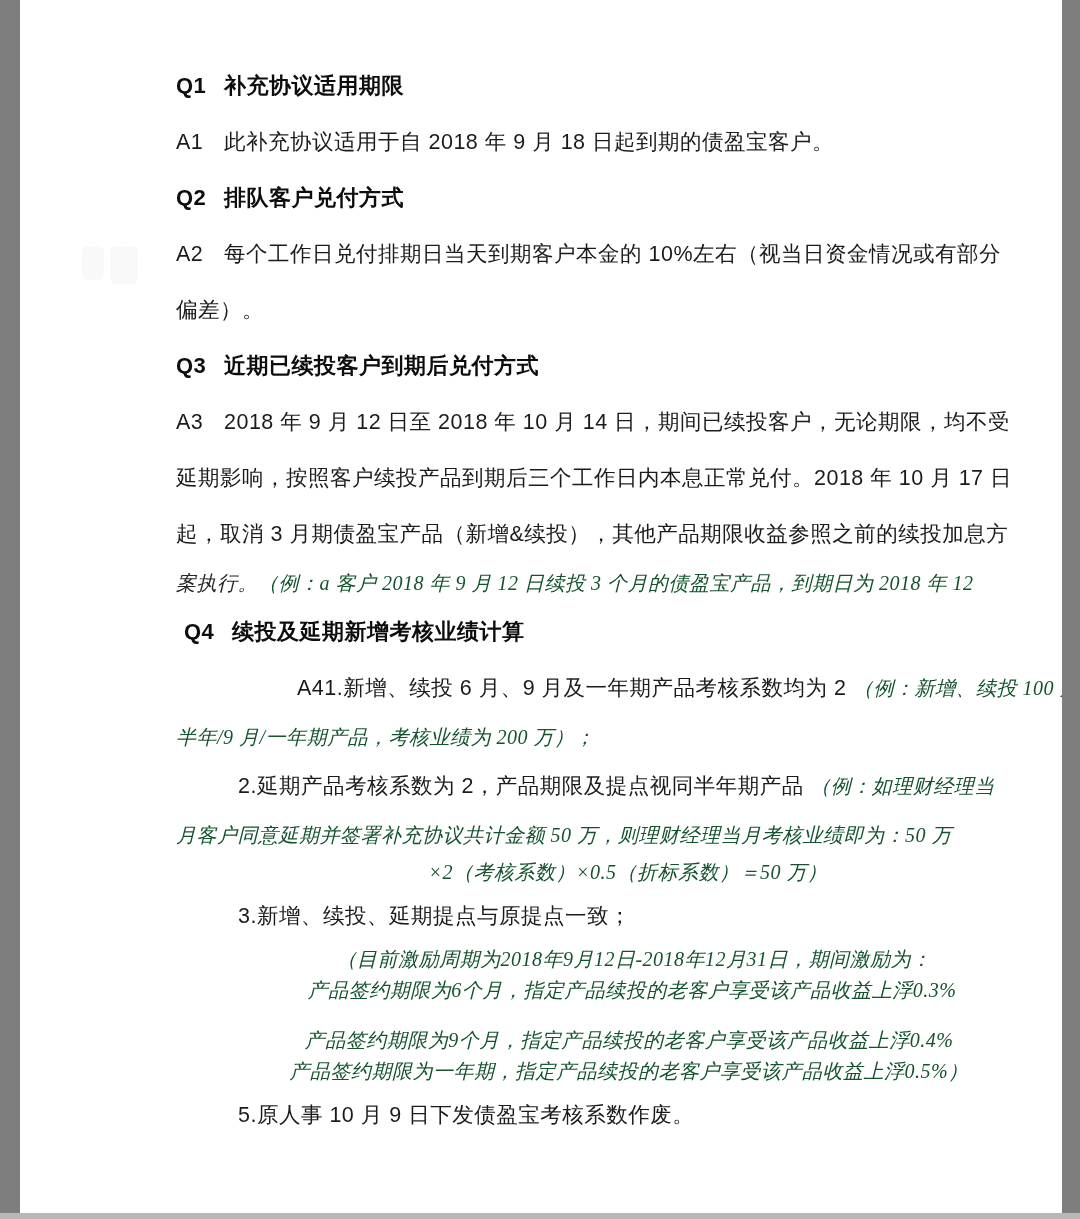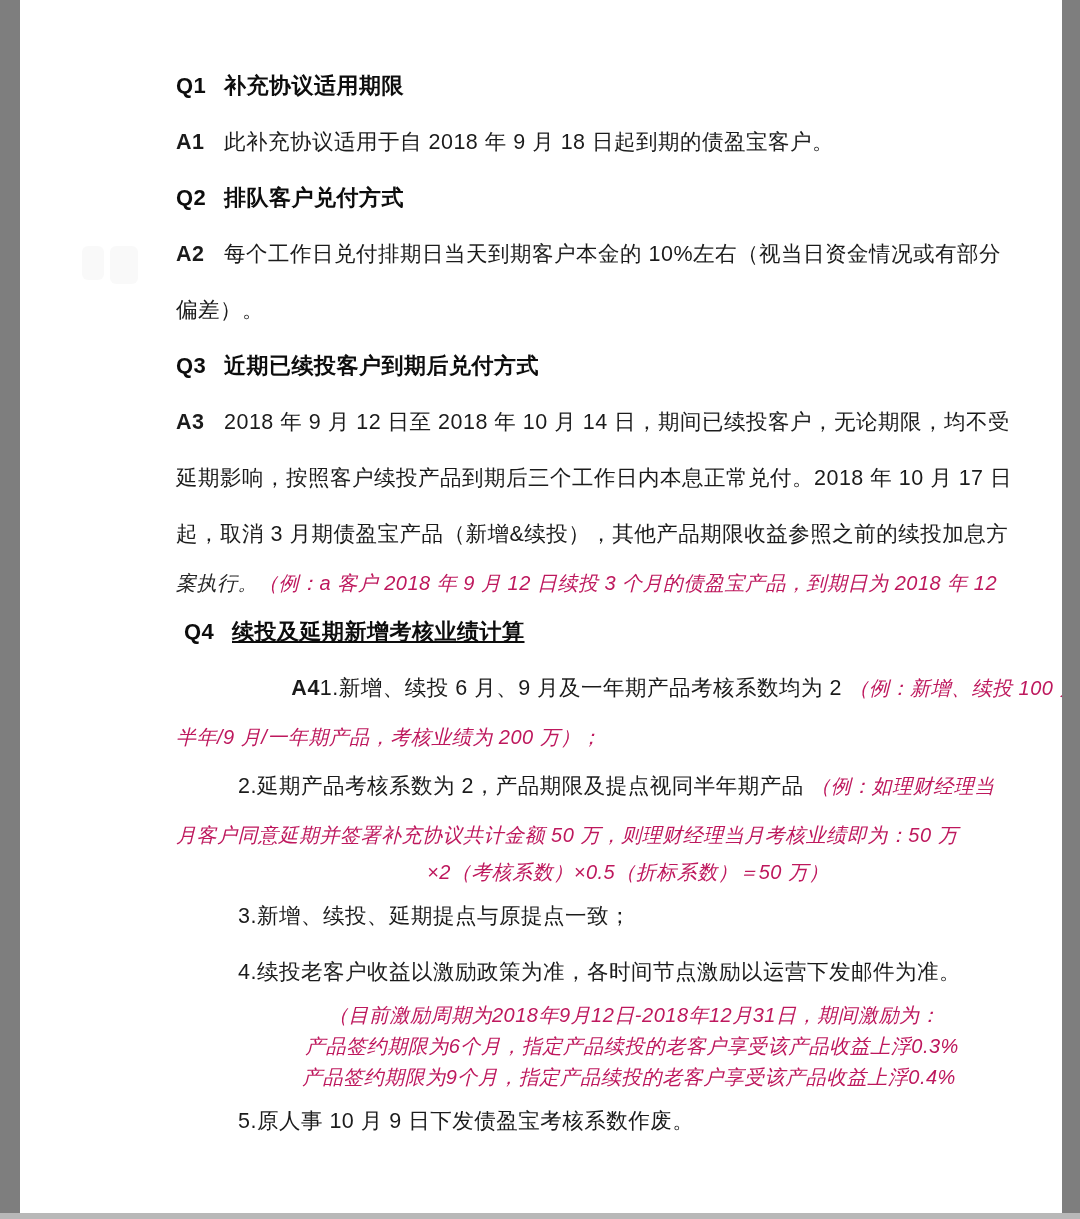--- a/index.html
+++ b/index.html
@@ -79,27 +79,27 @@
     text-align: center;
   }
   .seg-qlabel {
     display: inline-block;
     min-width: 48px;
     font-weight: 700;
   }
   .seg-albl {
     display: inline-block;
     min-width: 48px;
-    font-weight: 700;
+    font-weight: 400;
   }
   .seg-k {
-    font-family: Liberation Sans, sans-serif;
+    font-family: Liberation Serif, serif;
     font-style: italic;
     font-size: 20px;
-    color: #be185d;
+    color: #14532d;
   }
 </style>
 </head>
 <body>
 
 <div class="stage">
   <div class="watermark">
     <span class="wm-a"></span>
     <span class="wm-b"></span>
   </div>
@@ -107,29 +107,29 @@
       <div class="line q"><span class="seg-qlabel">Q1</span><span class="seg-b">补充协议适用期限</span></div>
       <div class="line body"><span class="seg-albl">A1</span><span class="seg-b">此补充协议适用于自 2018 年 9 月 18 日起到期的债盈宝客户。</span></div>
       <div class="line q"><span class="seg-qlabel">Q2</span><span class="seg-b">排队客户兑付方式</span></div>
       <div class="line body"><span class="seg-albl">A2</span><span class="seg-b">每个工作日兑付排期日当天到期客户本金的 10%左右（视当日资金情况或有部分</span></div>
       <div class="line body"><span class="seg-b">偏差）。</span></div>
       <div class="line q"><span class="seg-qlabel">Q3</span><span class="seg-b">近期已续投客户到期后兑付方式</span></div>
       <div class="line body"><span class="seg-albl">A3</span><span class="seg-b">2018 年 9 月 12 日至 2018 年 10 月 14 日，期间已续投客户，无论期限，均不受</span></div>
       <div class="line body"><span class="seg-b">延期影响，按照客户续投产品到期后三个工作日内本息正常兑付。2018 年 10 月 17 日</span></div>
       <div class="line body"><span class="seg-b">起，取消 3 月期债盈宝产品（新增&amp;续投），其他产品期限收益参照之前的续投加息方</span></div>
       <div class="line kai"><span class="seg-bn">案执行。</span><span class="seg-k">（例：a 客户 2018 年 9 月 12 日续投 3 个月的债盈宝产品，到期日为 2018 年 12</span></div>
-      <div class="line q" style="padding-left: 8px; text-decoration: underline;"><span class="seg-qlabel">Q4</span><span class="seg-b">续投及延期新增考核业绩计算</span></div>
+      <div class="line q" style="padding-left: 8px;"><span class="seg-qlabel">Q4</span><span class="seg-b">续投及延期新增考核业绩计算</span></div>
       <div class="line body" style="padding-left: 20px; text-align: right;"><span class="seg-albl">A4</span><span class="seg-b">1.新增、续投 6 月、9 月及一年期产品考核系数均为 2 </span><span class="seg-k">（例：新增、续投 100 万</span></div>
       <div class="line kai"><span class="seg-k">半年/9 月/一年期产品，考核业绩为 200 万）；</span></div>
       <div class="line sub"><span class="seg-b">2.延期产品考核系数为 2，产品期限及提点视同半年期产品 </span><span class="seg-k">（例：如理财经理当</span></div>
       <div class="line kai"><span class="seg-k">月客户同意延期并签署补充协议共计金额 50 万，则理财经理当月考核业绩即为：50 万</span></div>
       <div class="line kai-tight"><span class="seg-k">×2（考核系数）×0.5（折标系数）＝50 万）</span></div>
       <div class="line sub"><span class="seg-b">3.新增、续投、延期提点与原提点一致；</span></div>
-      <div class="line sub"><span class="seg-b">4.续投老客户收益以激励政策为准，各时间节点激励以运营下发邮件为准。</span></div>
       <div class="line small" style="padding-left: 12px;"><span class="seg-k">（目前激励周期为2018年9月12日-2018年12月31日，期间激励为：</span></div>
       <div class="line small" style="padding-left: 8px;"><span class="seg-k">产品签约期限为6个月，指定产品续投的老客户享受该产品收益上浮0.3%</span></div>
-      <div class="line small" style="padding-left: 2px;"><span class="seg-k">产品签约期限为9个月，指定产品续投的老客户享受该产品收益上浮0.4%</span></div>
+      <div class="line small" style="padding-left: 2px; margin-top: 19px;"><span class="seg-k">产品签约期限为9个月，指定产品续投的老客户享受该产品收益上浮0.4%</span></div>
+      <div class="line small" style="padding-left: 2px;"><span class="seg-k">产品签约期限为一年期，指定产品续投的老客户享受该产品收益上浮0.5%）</span></div>
       <div class="line sub"><span class="seg-b">5.原人事 10 月 9 日下发债盈宝考核系数作废。</span></div>
     </main>
   <div class="side-strip left"></div>
   <div class="side-strip right"></div>
   <div class="bottom-strip"></div>
 </div>
 
 </body></html>

